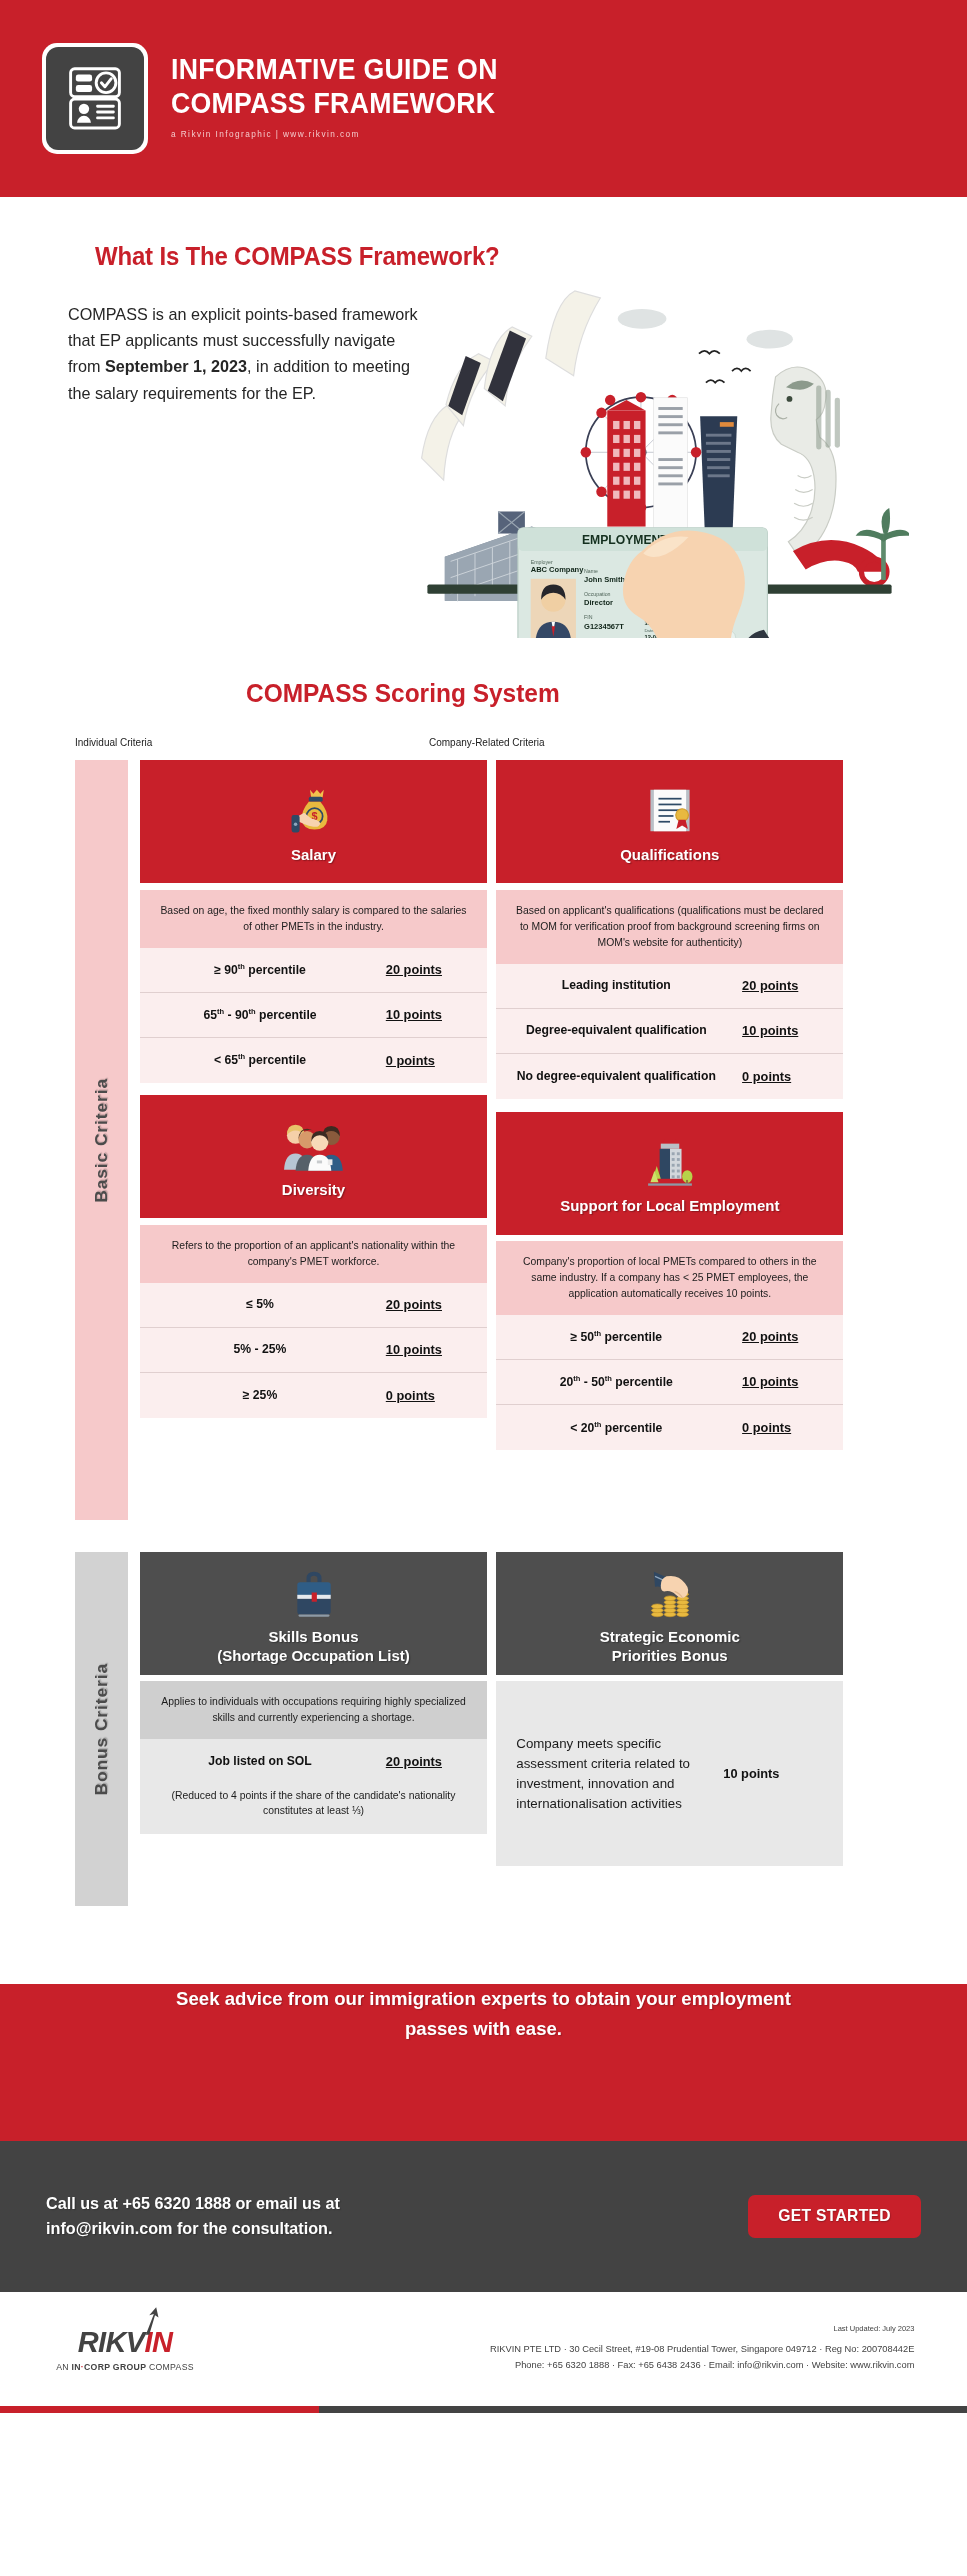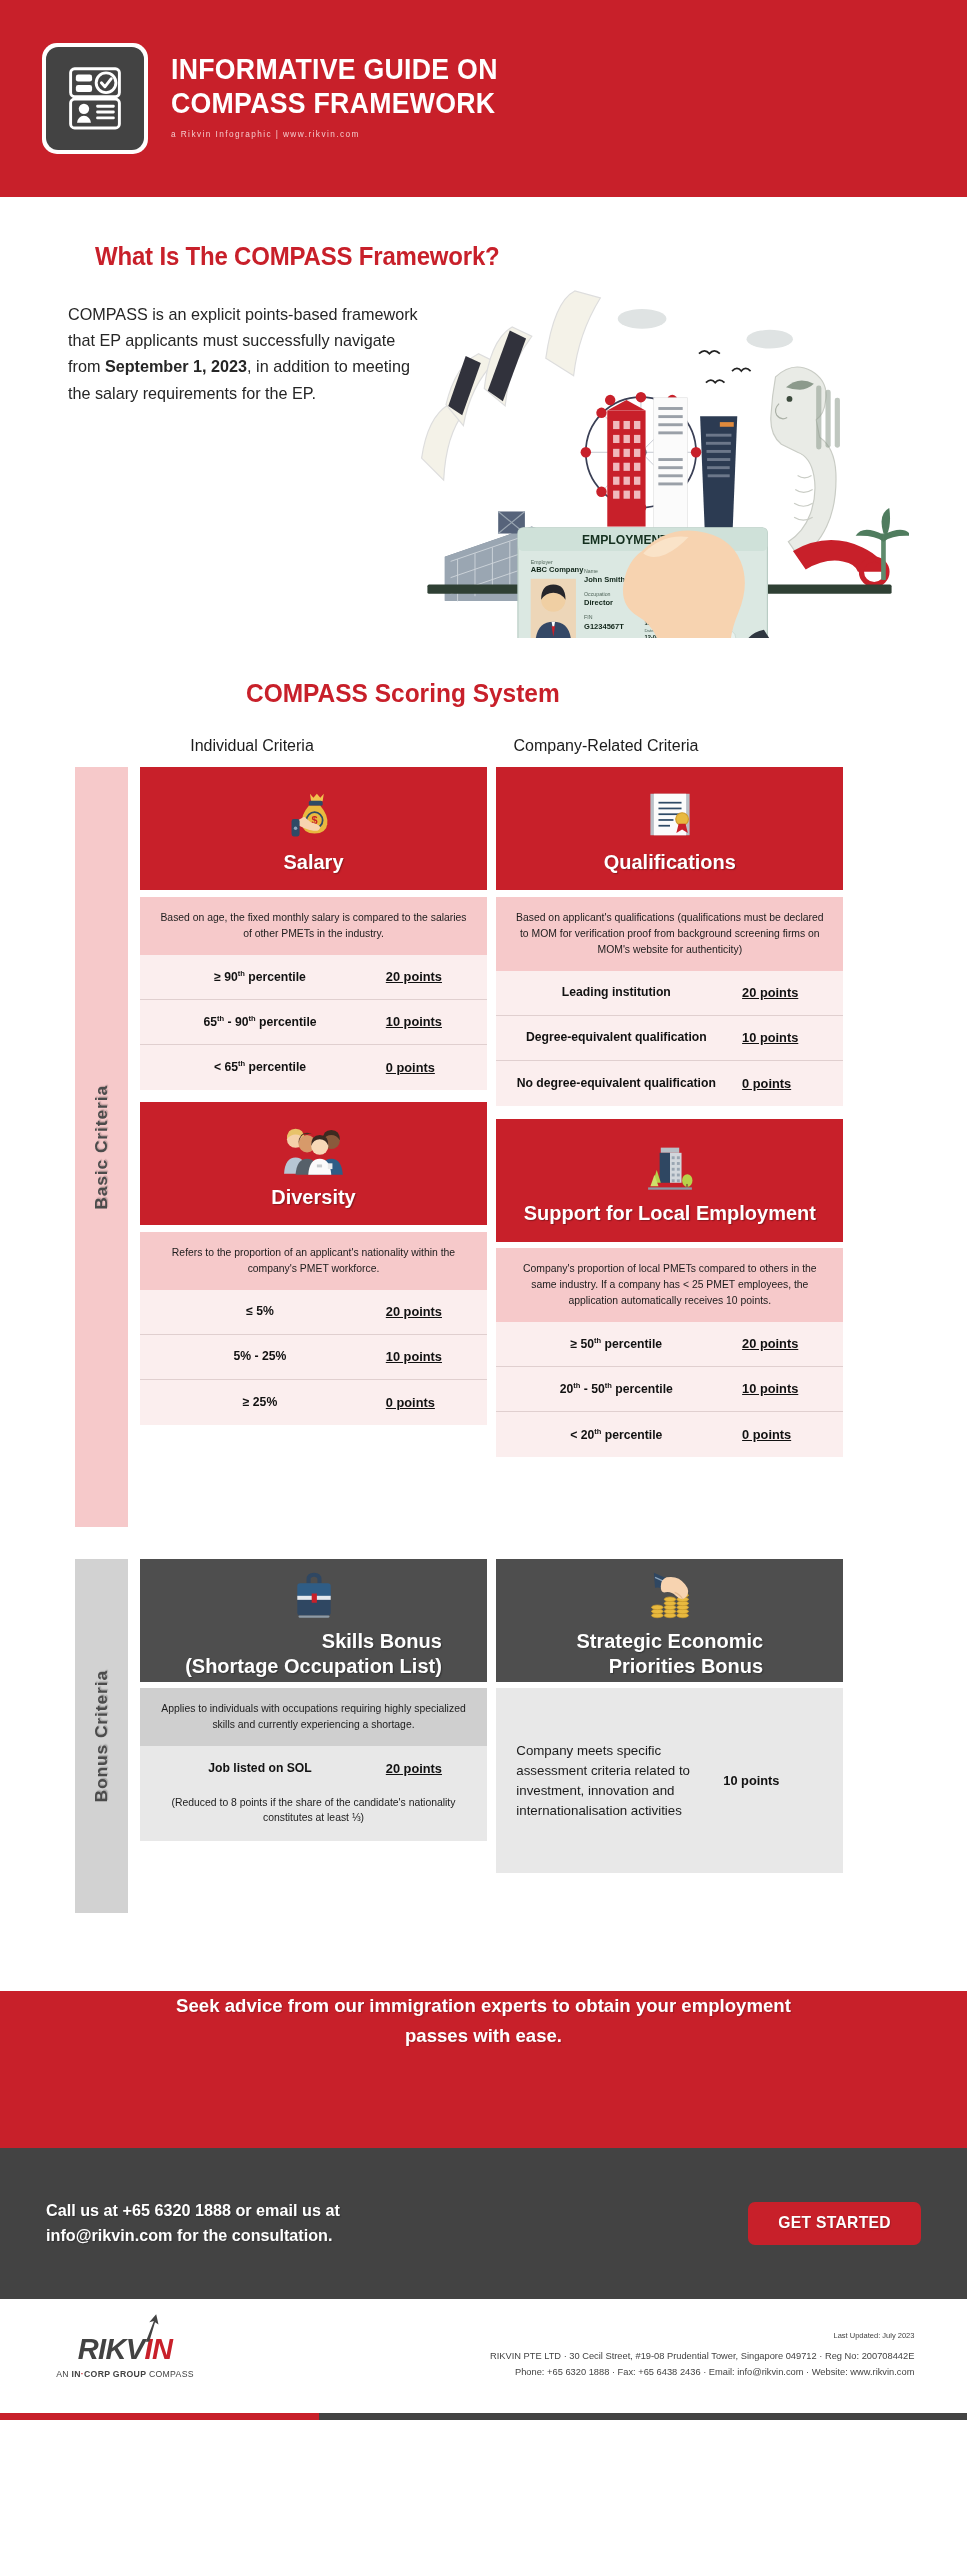--- a/index.html
+++ b/index.html
@@ -98,23 +98,23 @@
     padding-right: 168px;
     transform: scaleX(0.96);
   }
 
   .col-head-row {
     display: flex;
     margin-top: 29px;
     padding-left: 75px;
   }
   .col-head {
-    font-size: 16px;
+    font-size: 10px;
     color: #1c1c1c;
-    text-align: center;
+    text-align: left;
   }
   .col-head.c1 { width: 354px; }
   .col-head.c2 { width: 354px; }
 
   .matrix { position: relative; padding-left: 75px; }
 
   .side-label {
     position: absolute;
     left: 75px;
     width: 53px;
@@ -143,23 +143,23 @@
     display: flex;
     flex-direction: column;
     align-items: center;
     justify-content: center;
     padding-top: 3.5px;
   }
   .card-head.dark { background: #4e4e4e; }
   .card-head-icon { height: 56px; display: flex; align-items: center; justify-content: center; }
   .card-head-title {
     color: #ffffff;
-    font-size: 20px;
-    font-weight: bold;
-    text-align: right;
+    font-size: 15px;
+    font-weight: bold;
+    text-align: center;
     margin-top: 8.1px;
     line-height: 1.25;
     text-shadow: 1.2px 1.2px 1.2px rgba(0,0,0,0.3);
   }
 
   .card-desc {
     background: #f6c9ca;
     color: #1c1c1c;
     font-size: 10.4px;
     line-height: 1.55;
@@ -740,21 +740,21 @@
           <div>Skills Bonus</div>
           <div>(Shortage Occupation List)</div>
         </div>
       </div>
       <div class="card-desc grey">Applies to individuals with occupations requiring highly specialized skills and currently experiencing a shortage.</div>
       <div class="sol-block">
         <div class="score-row grey" style="border-bottom:none;">
           <div class="score-label">Job listed on SOL</div>
           <div class="score-points">20 points</div>
         </div>
-        <div class="sol-note">(Reduced to 8 points if the share of the candidate's nationality constitutes at least ⅓)</div>
+        <div class="sol-note">(Reduced to 4 points if the share of the candidate's nationality constitutes at least ⅓)</div>
       </div>
     </div>
 
     <div class="grid-col">
       <div class="card-head dark">
         <div class="card-head-icon">
           <svg width="56" height="53" viewBox="0 0 96 92" aria-hidden="true">
             <g fill="#e8b93f" stroke="#c8972c" stroke-width="1.2">
               <ellipse cx="26" cy="84" rx="10" ry="4"></ellipse>
                 <ellipse cx="26" cy="77" rx="10" ry="4"></ellipse>

